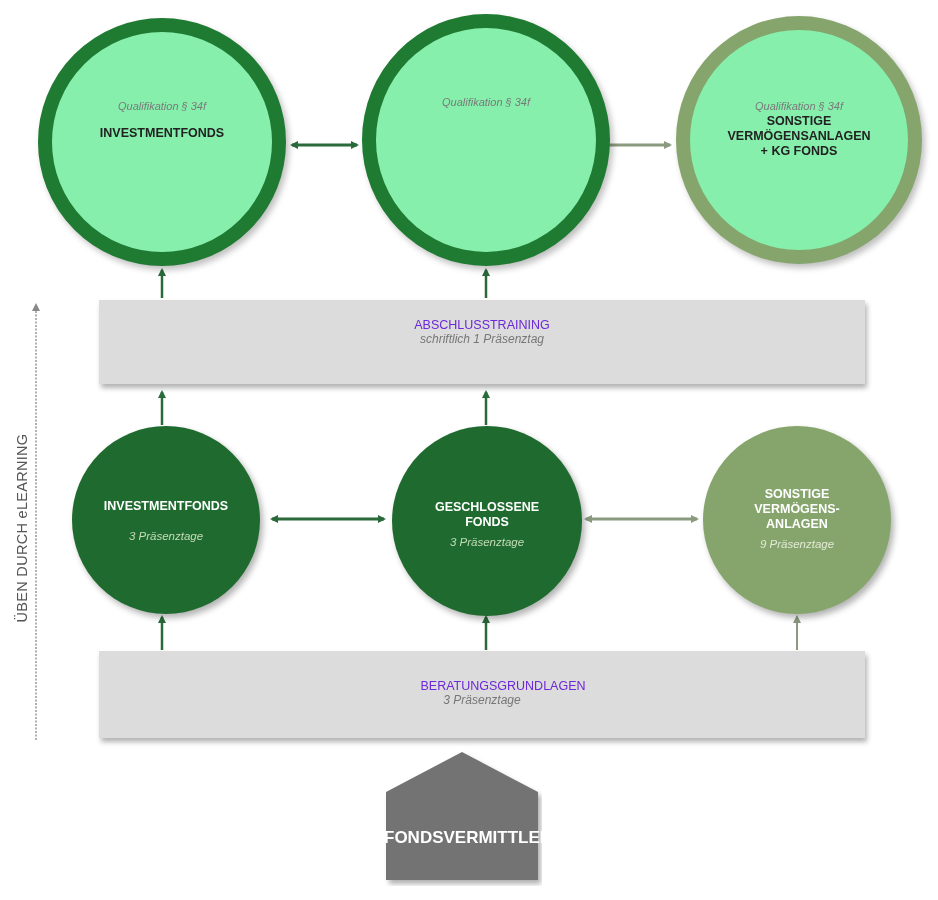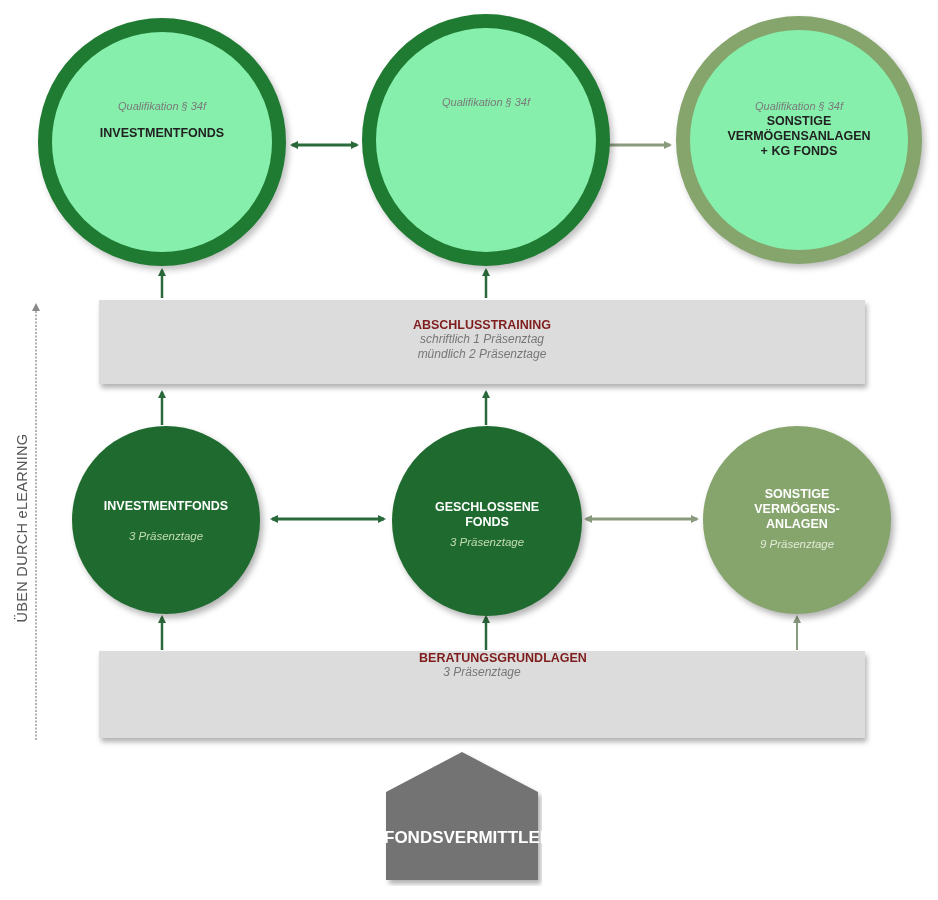--- a/index.html
+++ b/index.html
@@ -12,21 +12,21 @@
   .ring.light .qual { margin-top:70px; }
   .ring.light .title { margin-top:2px; }
   .disc { position:absolute; border-radius:50%; box-shadow: 3px 4px 6px rgba(0,0,0,0.3); display:flex; flex-direction:column; align-items:center; justify-content:center; text-align:center; color:#fff; }
   .disc.dark { background:#1f6b2f; }
   .disc.light { background:#86a56c; }
   .disc .title { font-weight:bold; font-size:12.5px; line-height:15px; }
   .disc .sub { font-style:italic; font-size:11.5px; color:#c5dcb6; margin-top:16px; }
   .disc.dark .sub.two { margin-top:6px; }
   .disc.light .sub { margin-top:6px; color:#e2ead7; }
   .bar { position:absolute; left:99px; width:766px; background:#dcdcdc; box-shadow:2px 4px 5px rgba(0,0,0,0.3); text-align:center; }
-  .bar .title { font-weight:bold; font-size:12.5px; color:#7f1d1d; }
+  .bar .title { font-weight:normal; font-size:12.5px; color:#6d28d9; }
   .bar .sub { font-style:italic; font-size:12px; color:#777; line-height:15px; }
   svg.overlay { position:absolute; left:0; top:0; width:938px; height:900px; pointer-events:none; }
   .side-label { position:absolute; left:-93px; top:520px; width:230px; transform:rotate(-90deg); transform-origin:center; font-size:14.5px; color:#555; letter-spacing:0.3px; text-align:center; }
   .house { position:absolute; left:384px; top:750px; width:158px; height:136px; }
   .house-label { position:absolute; left:384px; top:828px; width:158px; text-align:center; font-weight:bold; font-size:17px; color:#fff; }
 </style>
 </head>
 <body>
 
 <svg class="overlay" viewBox="0 0 938 900">
@@ -77,21 +77,20 @@
   <div class="title">
     <div>SONSTIGE</div>
     <div>VERMÖGENSANLAGEN</div>
     <div>+ KG FONDS</div>
   </div>
 </div>
 
 <div class="bar" style="top:300px; height:84px;">
   <div class="title" style="margin-top:18px;">ABSCHLUSSTRAINING</div>
   <div class="sub">schriftlich 1 Präsenztag</div>
-  <div class="sub">mündlich 2 Präsenztage</div>
 </div>
 
 <div class="disc dark" style="left:72px; top:426px; width:188px; height:188px;">
   <div class="title">
     <div>INVESTMENTFONDS</div>
   </div>
   <div class="sub">3 Präsenztage</div>
 </div>
 <div class="disc dark" style="left:392px; top:426px; width:190px; height:190px;">
   <div class="title" style="margin-top:6px;">
@@ -103,21 +102,21 @@
 <div class="disc light" style="left:703px; top:426px; width:188px; height:188px;">
   <div class="title" style="margin-top:-4px;">
     <div>SONSTIGE</div>
     <div>VERMÖGENS-</div>
     <div>ANLAGEN</div>
   </div>
   <div class="sub">9 Präsenztage</div>
 </div>
 
 <div class="bar" style="top:651px; height:87px;">
-  <div class="title" style="padding-left:42px;">BERATUNGSGRUNDLAGEN</div>
+  <div class="title" style="margin-top:28px;padding-left:42px;">BERATUNGSGRUNDLAGEN</div>
   <div class="sub">3 Präsenztage</div>
 </div>
 
 <svg class="house" viewBox="0 0 158 136">
   <defs>
     <filter id="sh" x="-10%" y="-10%" width="130%" height="130%">
       <feDropShadow dx="3" dy="4" stdDeviation="2.5" flood-color="#000" flood-opacity="0.3"></feDropShadow>
     </filter>
   </defs>
   <path d="M2,42 L78,2 L154,42 L154,130 L2,130 Z" fill="#737373" filter="url(#sh)"></path>

